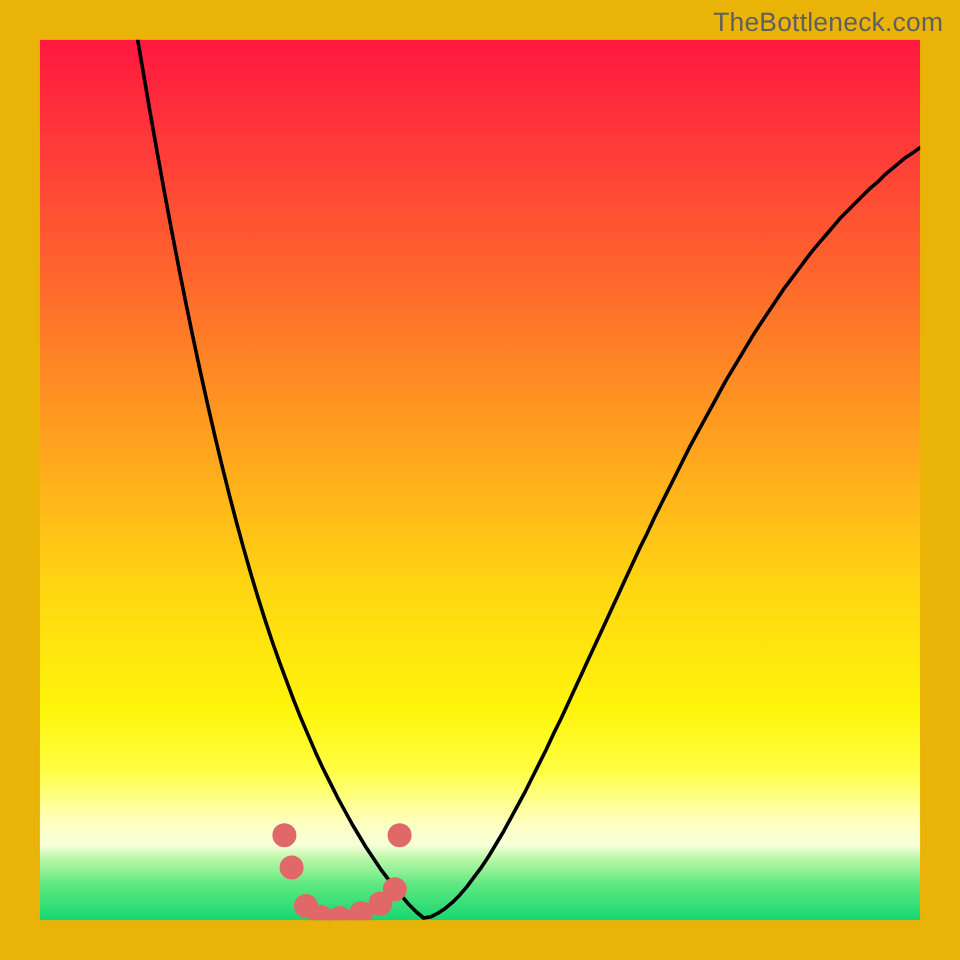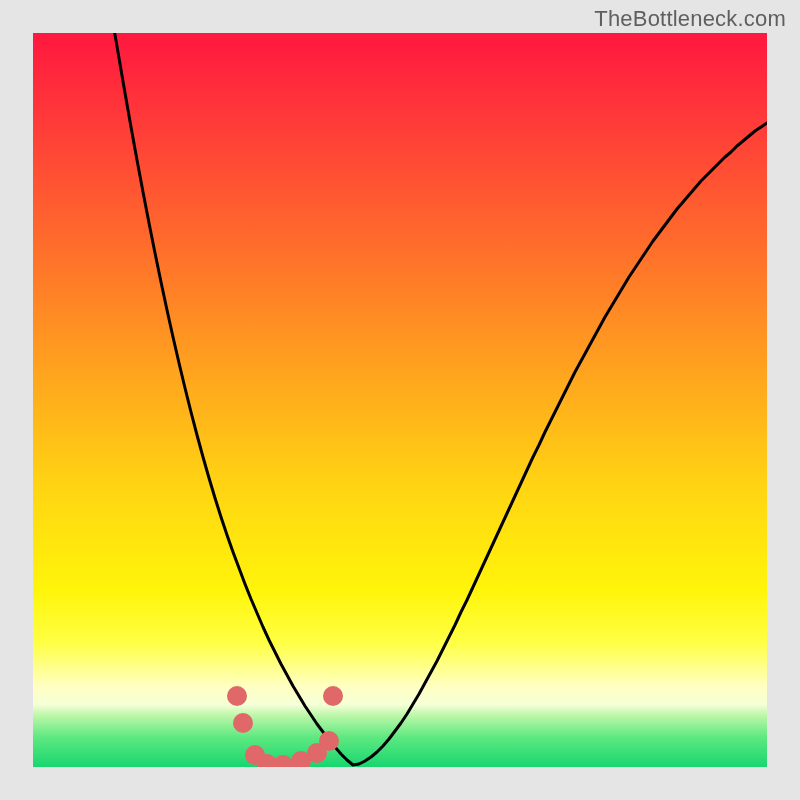--- a/index.html
+++ b/index.html
@@ -10,21 +10,21 @@
     background: #000;
     overflow: hidden;
     font-family: Arial, Helvetica, sans-serif;
   }
   .frame {
     position: absolute;
     left: 0;
     top: 0;
     width: 800px;
     height: 800px;
-    background: #e5e5e5;
+    background: #eab308;
   }
   .plot-area {
     position: absolute;
     left: 33px;
     top: 33px;
     width: 734px;
     height: 734px;
     overflow: hidden;
   }
   .watermark {

